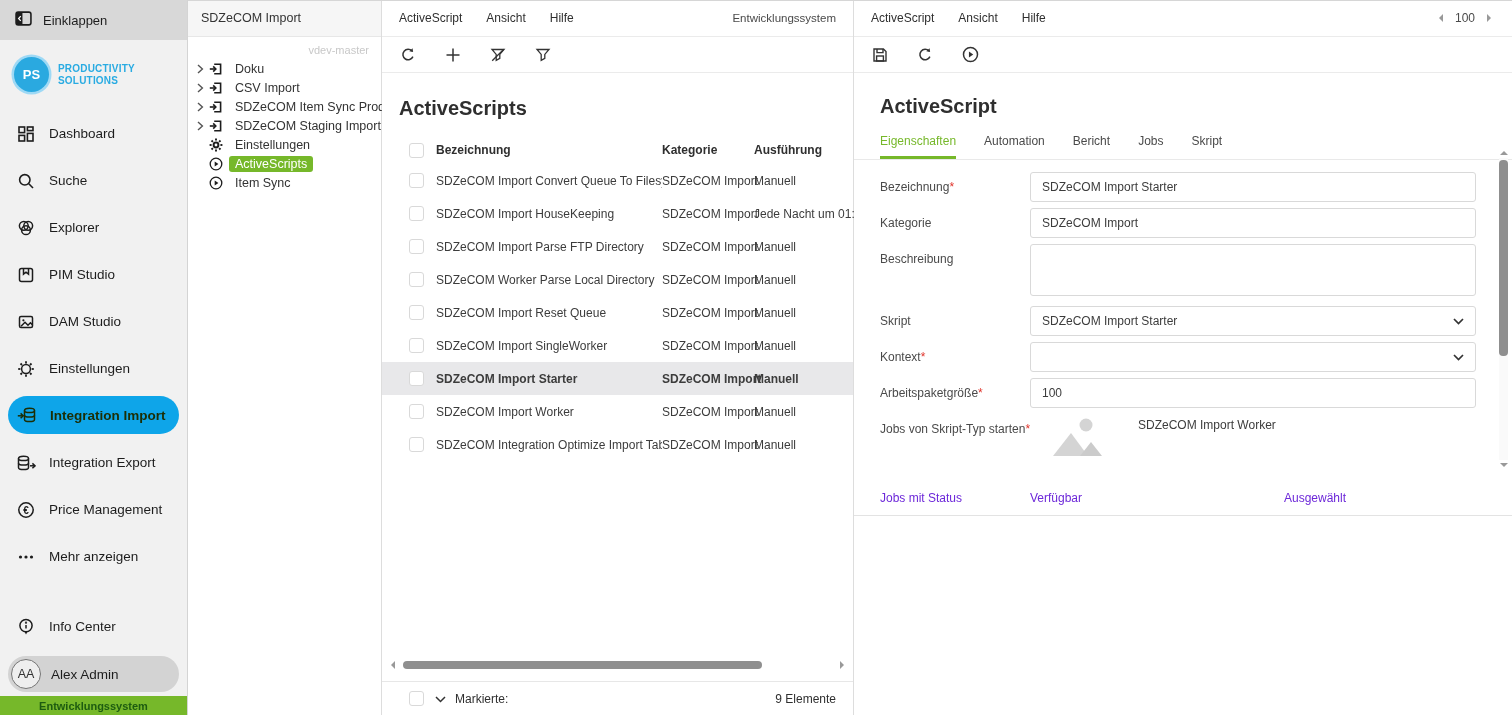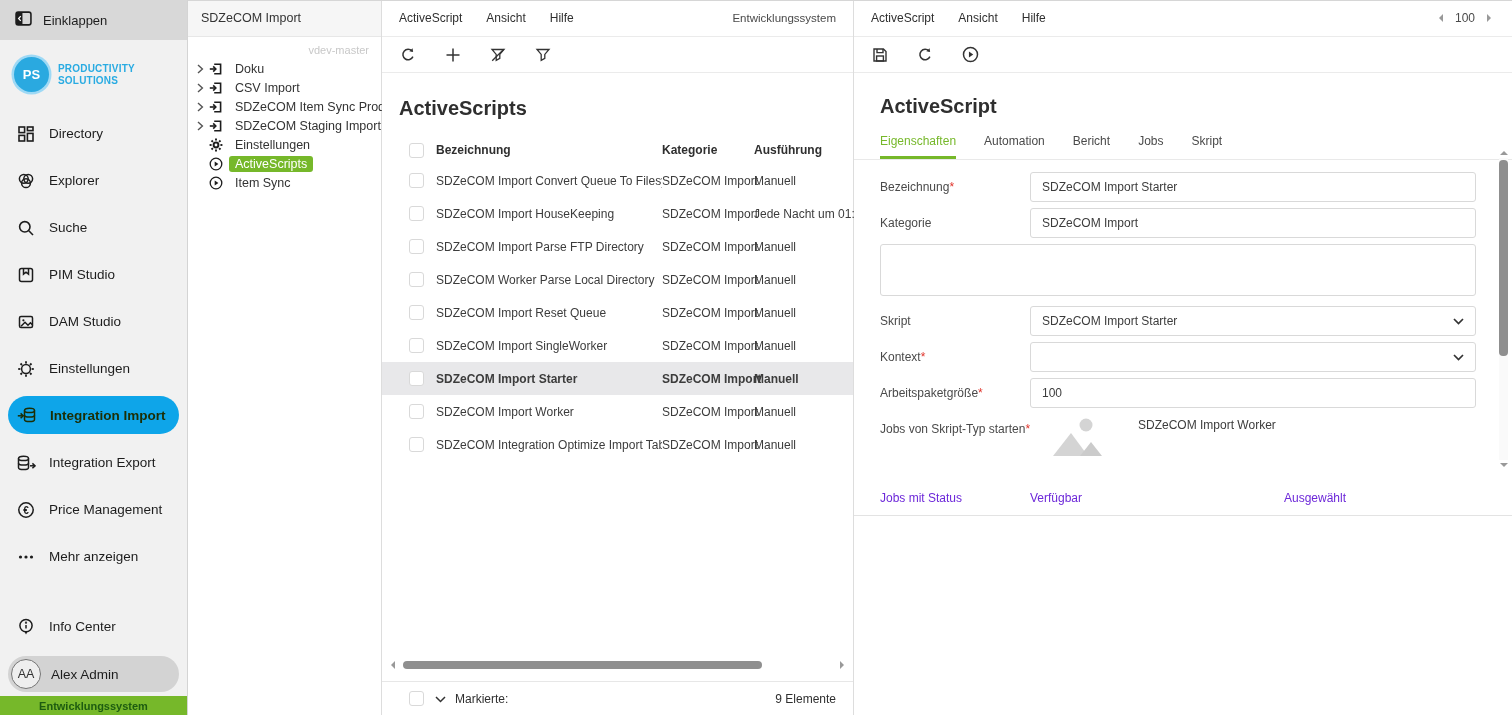--- a/index.html
+++ b/index.html
@@ -120,40 +120,40 @@
     <nav class="sb-nav">
       <div class="nav-item">
         <span class="ico">
             <svg width="18" height="18" viewBox="0 0 18 18" fill="none" stroke="#1d1d1d" stroke-width="1.6">
               <rect x="2" y="2" width="5.6" height="5.6"></rect>
               <rect x="10.4" y="2" width="5.6" height="3.6"></rect>
               <rect x="2" y="10.4" width="5.6" height="5.6"></rect>
               <rect x="10.4" y="8.4" width="5.6" height="7.6"></rect>
             </svg>
           </span>
-        <span>Directory</span>
+        <span>Dashboard</span>
+      </div>
+      <div class="nav-item">
+        <span class="ico">
+            <svg width="18" height="18" viewBox="0 0 18 18" fill="none" stroke="#1d1d1d" stroke-width="1.6">
+              <circle cx="7.8" cy="7.8" r="5.2"></circle>
+              <line x1="11.8" y1="11.8" x2="16" y2="16"></line>
+            </svg>
+          </span>
+        <span>Suche</span>
       </div>
       <div class="nav-item">
         <span class="ico">
             <svg width="18" height="18" viewBox="0 0 18 18" fill="none" stroke="#1d1d1d" stroke-width="1.5">
               <circle cx="6.8" cy="6.8" r="4.4"></circle>
               <circle cx="11.2" cy="6.8" r="4.4"></circle>
               <circle cx="9" cy="11.2" r="4.4"></circle>
             </svg>
           </span>
         <span>Explorer</span>
-      </div>
-      <div class="nav-item">
-        <span class="ico">
-            <svg width="18" height="18" viewBox="0 0 18 18" fill="none" stroke="#1d1d1d" stroke-width="1.6">
-              <circle cx="7.8" cy="7.8" r="5.2"></circle>
-              <line x1="11.8" y1="11.8" x2="16" y2="16"></line>
-            </svg>
-          </span>
-        <span>Suche</span>
       </div>
       <div class="nav-item">
         <span class="ico">
             <svg width="18" height="18" viewBox="0 0 18 18" fill="none" stroke="#1d1d1d" stroke-width="1.5">
               <rect x="2.5" y="2.5" width="13" height="13" rx="2"></rect>
               <path d="M6.5 2.5 v5.6 l2.5 -2 2.5 2 v-5.6"></path>
             </svg>
           </span>
         <span>PIM Studio</span>
       </div>
@@ -525,20 +525,21 @@
     <div class="form">
       <div class="frow">
         <span class="flabel"><span>Bezeichnung</span><span class="req">*</span></span>
         <span class="ffield"><input class="tinput" value="SDZeCOM Import Starter" style=""></span>
       </div>
       <div class="frow">
         <span class="flabel"><span>Kategorie</span></span>
         <span class="ffield"><input class="tinput" value="SDZeCOM Import" style=""></span>
       </div>
       <div class="frow frow-besch">
+        <span class="flabel"><span>Beschreibung</span></span>
         <span class="ffield"><textarea class="tarea" style=""></textarea></span>
       </div>
       <div class="frow">
         <span class="flabel"><span>Skript</span></span>
         <span class="ffield">
           <span class="tselect">
             <span>SDZeCOM Import Starter</span>
             <span><svg width="11" height="7" viewBox="0 0 11 7" fill="none" stroke="#333" stroke-width="1.7">
                   <path d="M1 1 L5.5 5.5 L10 1"></path>
                 </svg></span>

